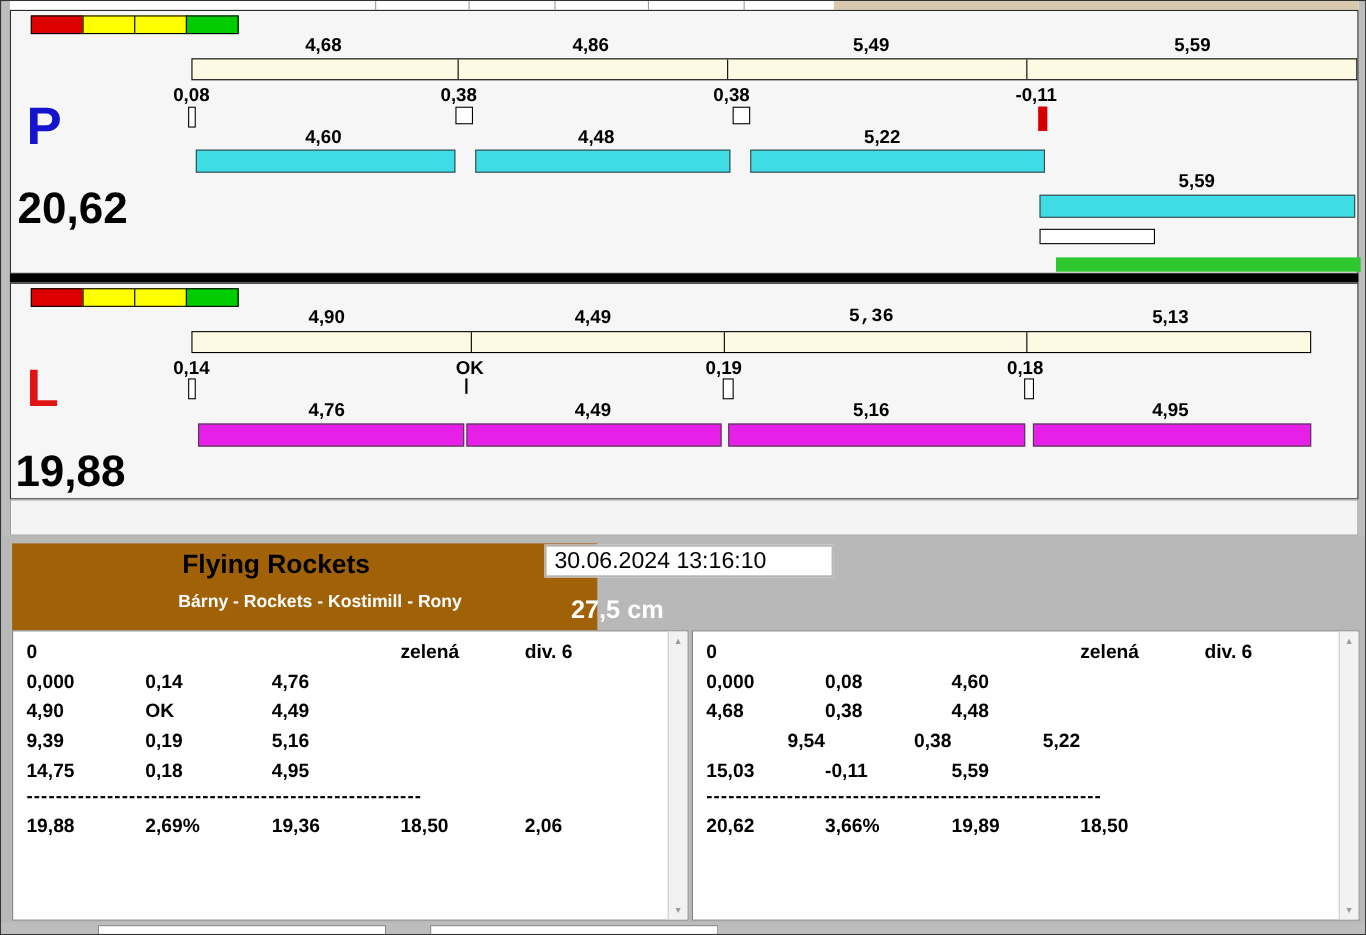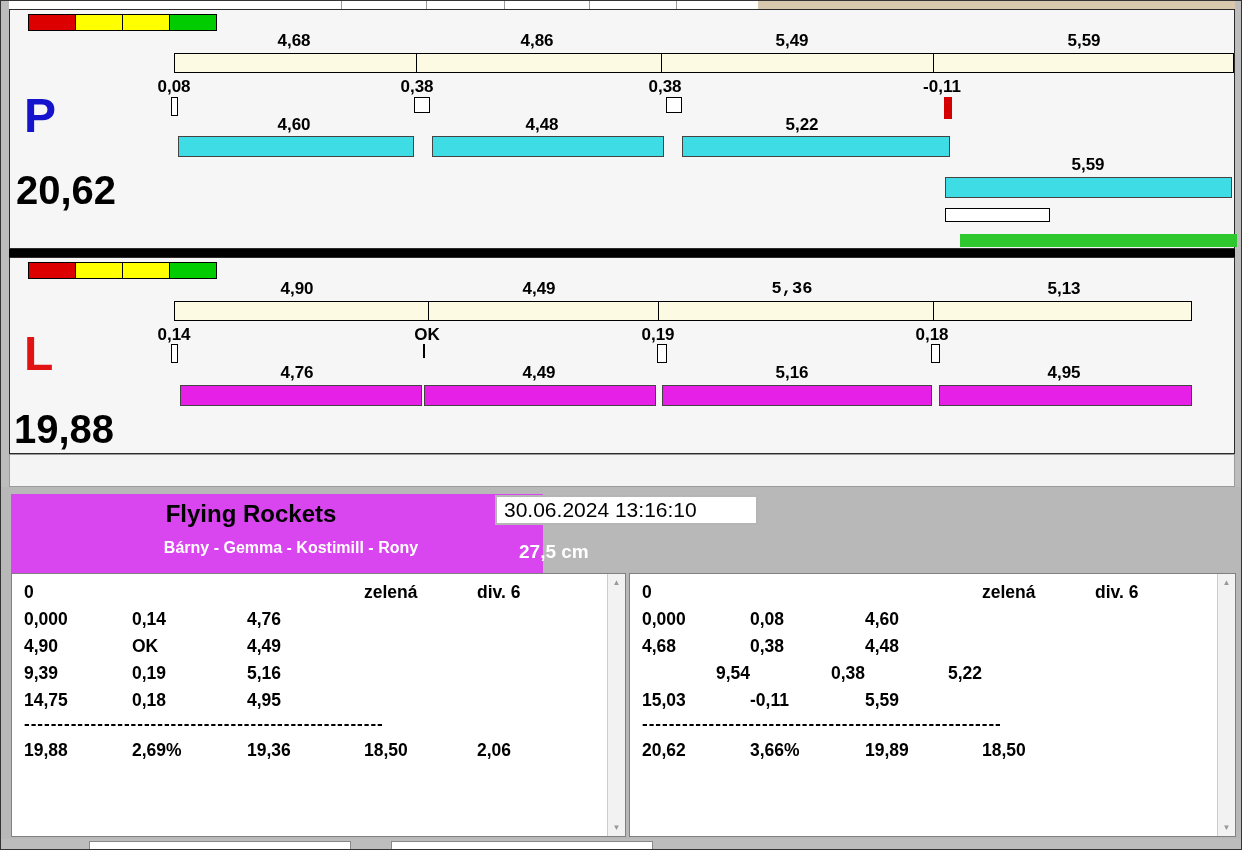--- a/index.html
+++ b/index.html
@@ -43,21 +43,21 @@
   .big-total { position:absolute; font-size:40px; font-weight:bold; color:#000; line-height:1; }
 
   .whitebar { position:absolute; background:#fff; border:1px solid #000; box-sizing:border-box; }
   .greenbar { position:absolute; height:13px; }
 
   
   .scoreboard { position:absolute; left:0; top:486px; width:1242px; height:352px; background:#b8b8b8; }
   .team-header { position:absolute; top:7px; height:79px; }
   .team-name { position:absolute; font-size:24px; font-weight:bold; color:#000; text-align:center; white-space:nowrap; }
   .team-lineup { position:absolute; font-size:16px; font-weight:bold; color:#fff; text-align:center; white-space:nowrap; }
-  .team-height { position:absolute; font-size:19px; font-weight:bold; color:#fff; white-space:nowrap; }
+  .team-height { position:absolute; font-size:23px; font-weight:bold; color:#fff; white-space:nowrap; }
   .timestamp { position:absolute; left:494px; top:8px; width:263px; height:30px; background:#fff;
                border:2px solid #b5b5b5; box-sizing:border-box; font-size:21px; color:#000;
                line-height:26px; padding-left:7px; white-space:nowrap; }
 
   .logarea { position:absolute; top:86px; height:264px; background:#fff;
              border:1px solid #808080; box-sizing:border-box; overflow:hidden; }
   .logrow { position:absolute; left:0; right:17px; display:grid;
             grid-template-columns:108px 115px 117px 113px 1fr;
             padding-left:12px; font-size:17.5px; font-weight:bold; color:#000; white-space:nowrap; }
   .logsep { position:absolute; left:12px; font-size:17px; font-weight:bold; letter-spacing:1px;
@@ -174,23 +174,23 @@
     <div class="runbar" style="left: 652px; top: 127px; width: 270px; background-color: rgb(230, 32, 230);"></div>
     <div class="runbar" style="left: 929px; top: 127px; width: 253px; background-color: rgb(230, 32, 230);"></div>
 
     <div class="big-total" style="left:4px; top:151px;">19,88</div>
   </div>
 
   <div class="strip2"></div>
 
   <div class="scoreboard">
 
-    <div class="team-header" style="left: 10px; width: 532px; background-color: #d946ef;">
+    <div class="team-header" style="left: 10px; width: 532px; background-color: #a16207;">
       <div class="team-name" style="left:0; width:480px; top:6px;">Flying Rockets</div>
-      <div class="team-lineup" style="left:0; width:560px; top:45px;">Bárny - Gemma - Kostimill - Rony</div>
+      <div class="team-lineup" style="left:0; width:560px; top:45px;">Bárny - Rockets - Kostimill - Rony</div>
       <div class="team-height" style="left:508px; top:47px;">27,5 cm</div>
     </div>
 
 
     <div class="timestamp">30.06.2024 13:16:10</div>
 
     <div class="logarea" style="left:10px; width:615px;">
       <div class="logrow" style="top:8px;">
         <span>0</span>
         <span></span>

